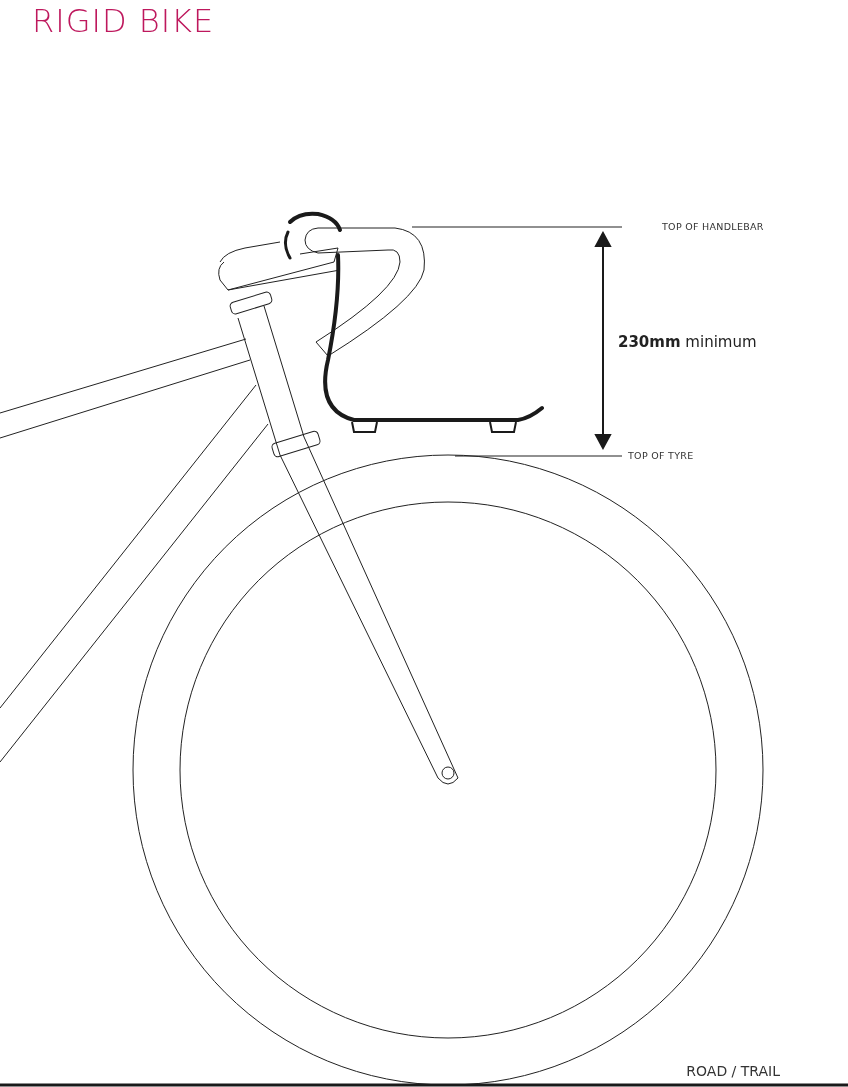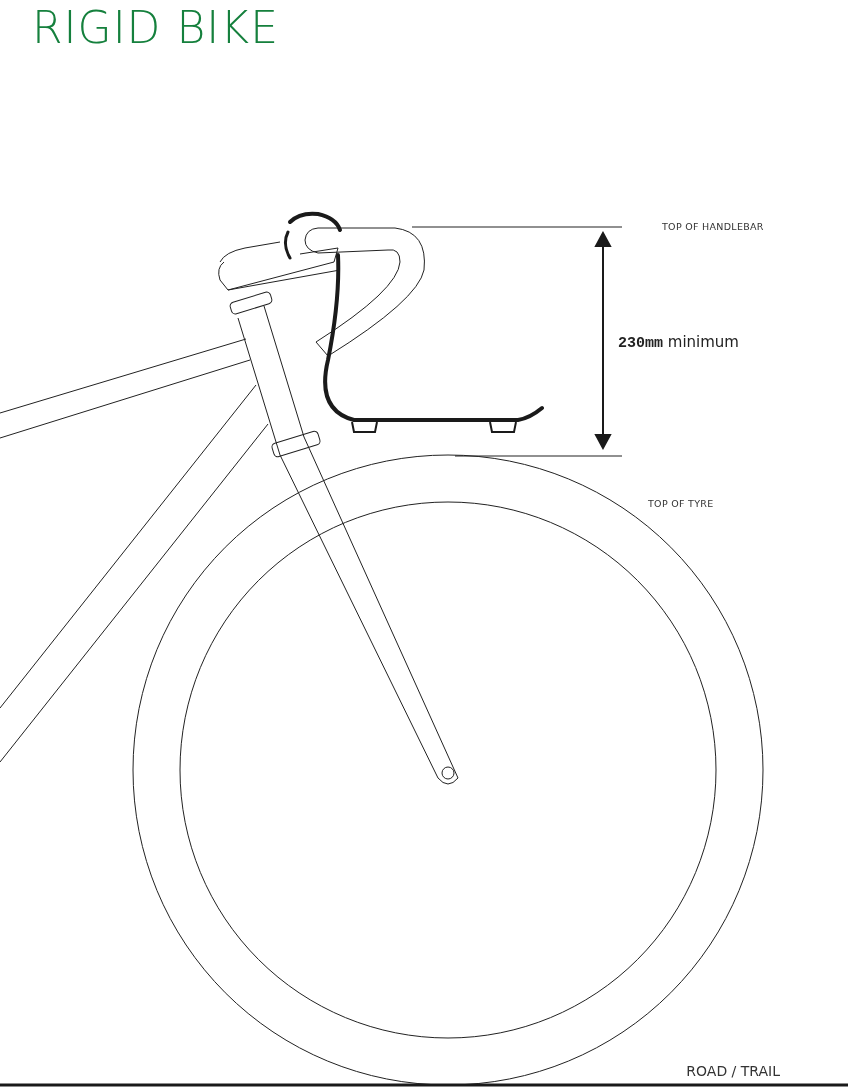--- a/index.html
+++ b/index.html
@@ -1,24 +1,24 @@
 <!DOCTYPE html>
 <html><head>
   <meta charset="utf-8">
   <style>
     html, body { margin: 0; padding: 0; background: #ffffff; }
     body { width: 848px; height: 1087px; position: relative; overflow: hidden;
            font-family: "DejaVu Sans", sans-serif; color: #1a1a1a; }
-    .title { position: absolute; left: 32px; top: 2px; font-size: 44px; font-weight: 300;
-             letter-spacing: 1px; color: #15803d; font-family: "DejaVu Sans", sans-serif; }
+    .title { position: absolute; left: 32px; top: 2px; font-size: 32px; font-weight: 300;
+             letter-spacing: 1px; color: #be185d; font-family: "DejaVu Sans", sans-serif; }
     .label-sm { position: absolute; font-size: 9.5px; color: #333; letter-spacing: 0.3px;
                 font-family: "DejaVu Sans", sans-serif; }
     .measure { position: absolute; left: 618px; top: 333px; font-size: 15px; color: #222;
                font-family: "DejaVu Sans", sans-serif; }
-    .measure b { font-weight: bold; font-family: Liberation Mono, monospace; }
+    .measure b { font-weight: bold; }
     .footer { position: absolute; right: 68px; top: 1063px; font-size: 14px; color: #333;
               font-family: "DejaVu Sans", sans-serif; }
     svg.drawing { position: absolute; left: 0; top: 0; }
   </style>
 </head>
 <body>
 
 <div class="title">RIGID BIKE</div>
 
 <svg class="drawing" width="848" height="1087" viewBox="0 0 848 1087">
@@ -67,20 +67,20 @@
   <g stroke="#1a1a1a" stroke-width="2" fill="#1a1a1a">
     <line x1="603" y1="242" x2="603" y2="438"></line>
     <polygon points="603,233 596,246 610,246"></polygon>
     <polygon points="603,448 596,435 610,435"></polygon>
   </g>
 
   <line x1="0" y1="1085" x2="848" y2="1085" stroke="#1a1a1a" stroke-width="3"></line>
 </svg>
 
 <div class="label-sm" style="left:636px; top:221px;margin-left:26px;">TOP OF HANDLEBAR</div>
-<div class="label-sm" style="left:648px; top:450px;margin-top:48px;">TOP OF TYRE</div>
+<div class="label-sm" style="left:628px; top:450px;">TOP OF TYRE</div>
 
 <div class="measure">
   <b>230mm</b>
   <span>minimum</span>
 </div>
 
 <div class="footer">ROAD / TRAIL</div>
 
 </body></html>

